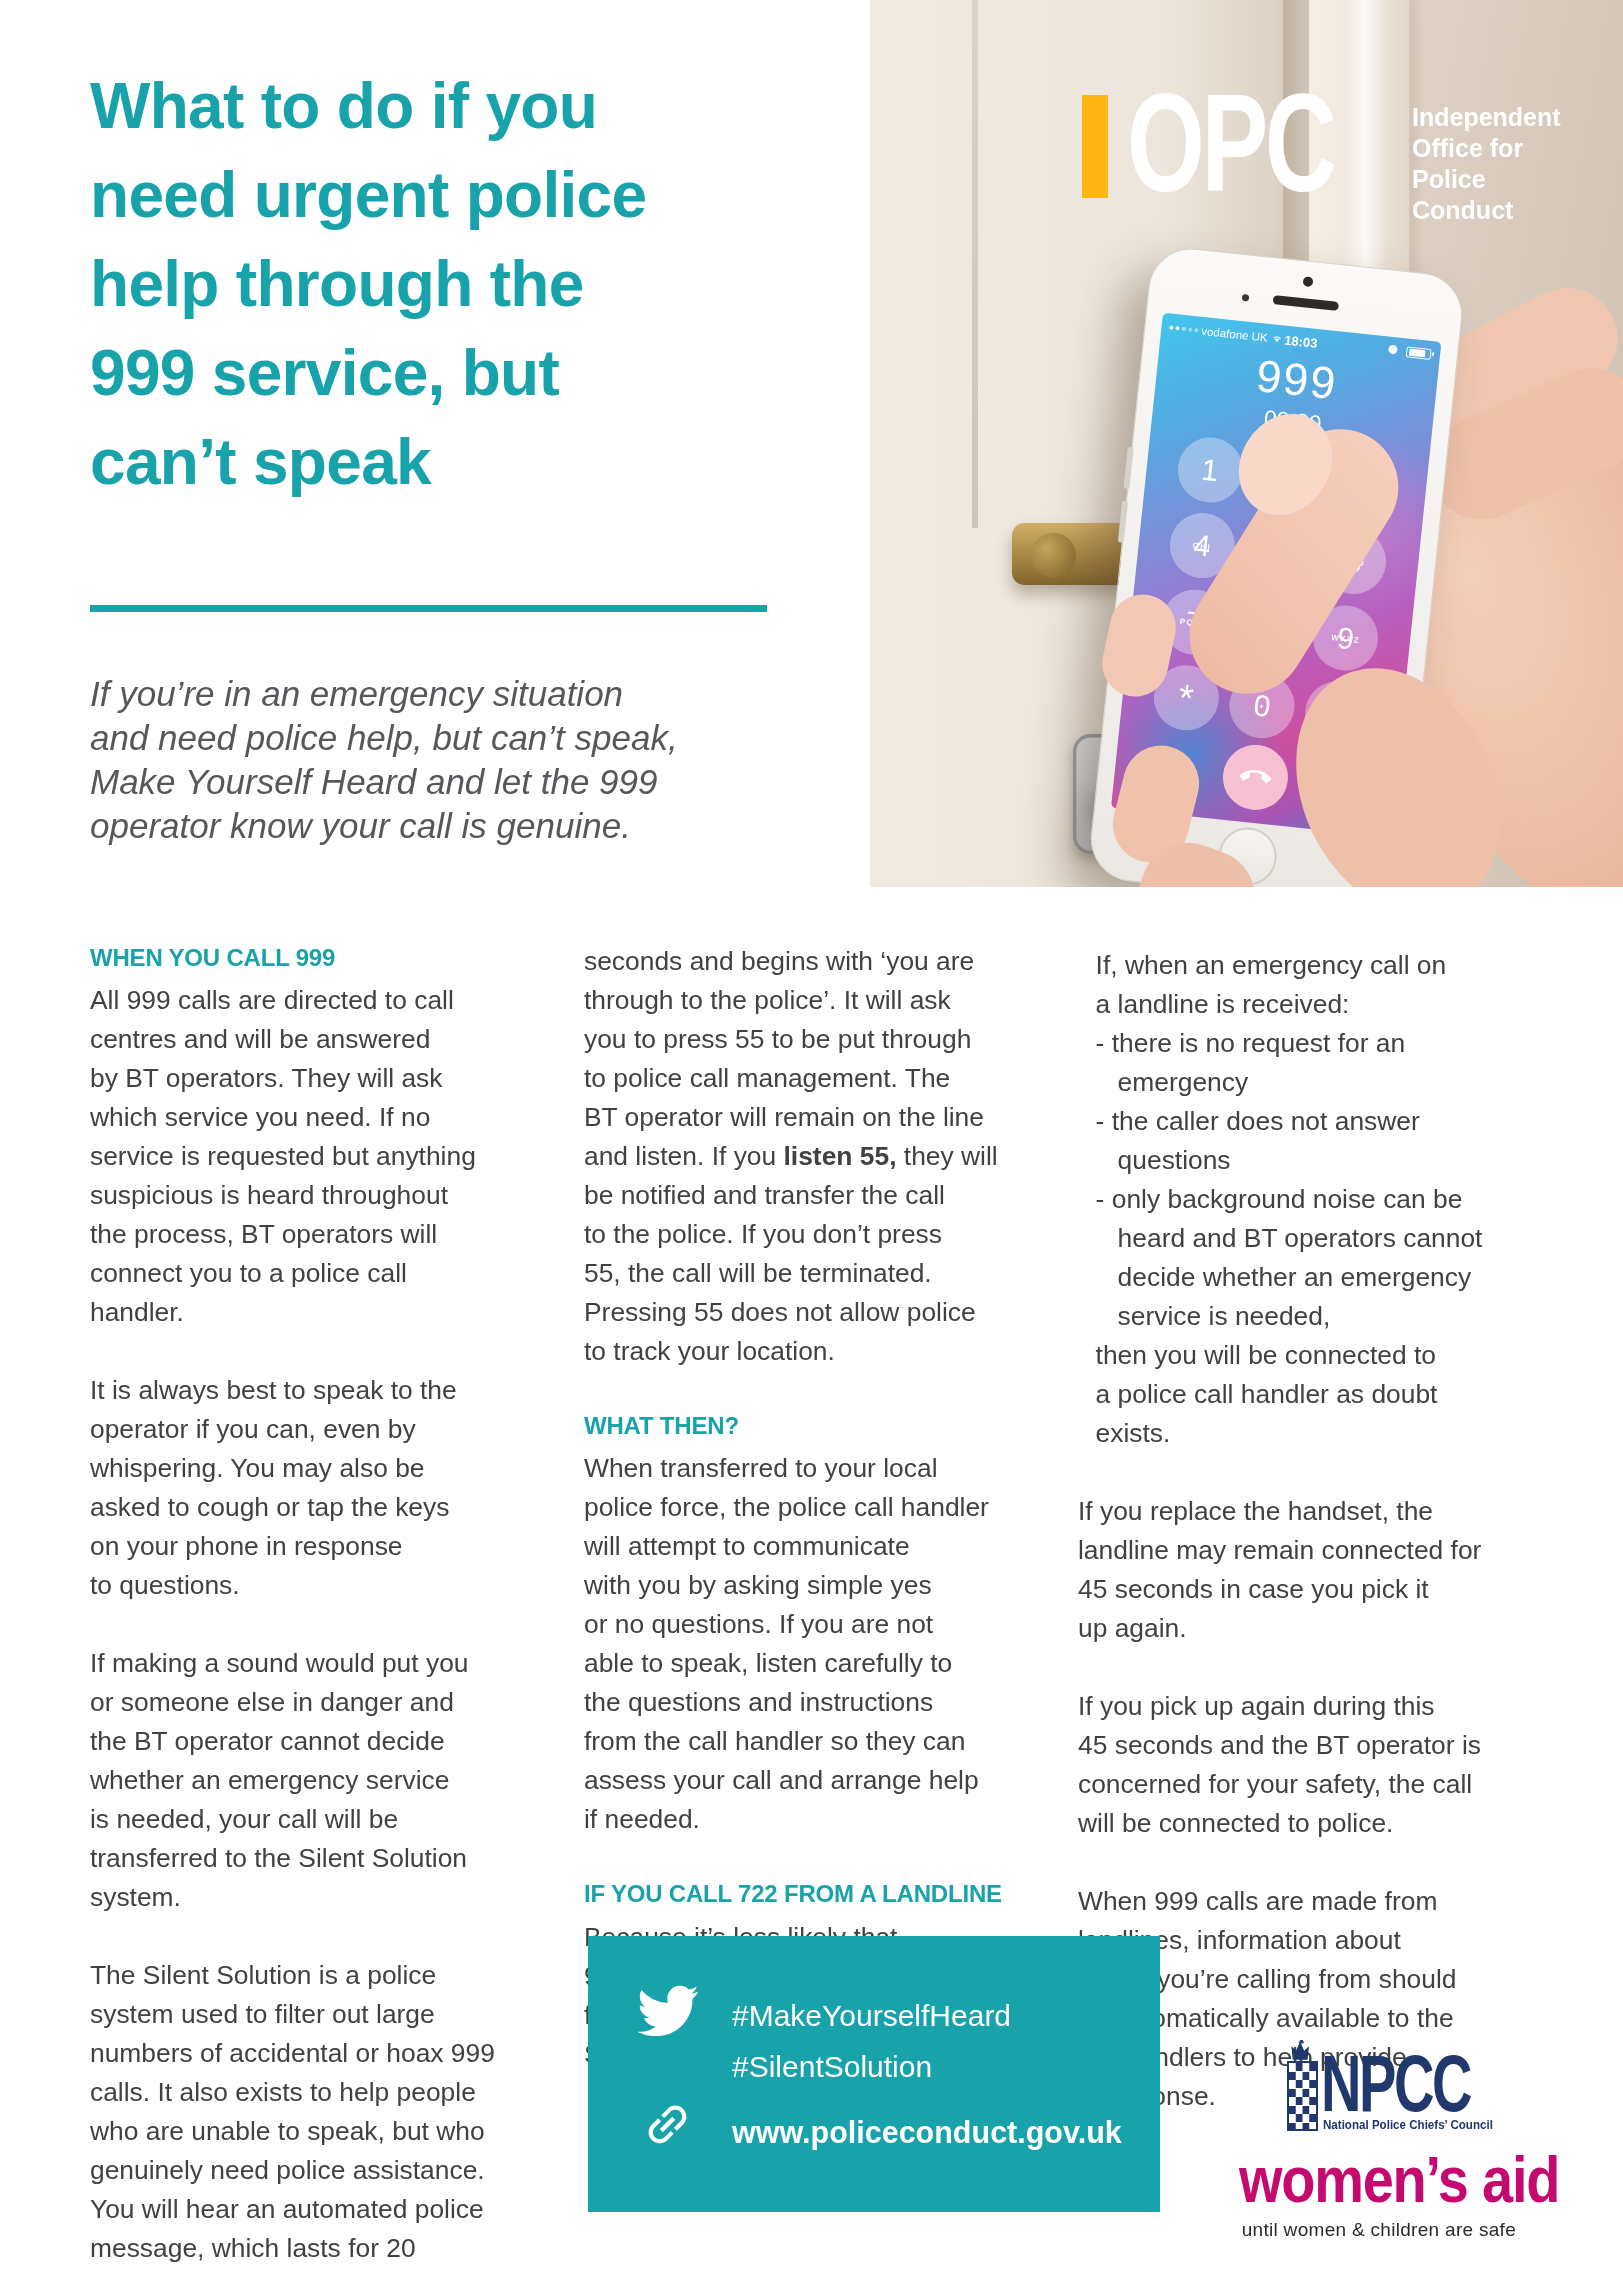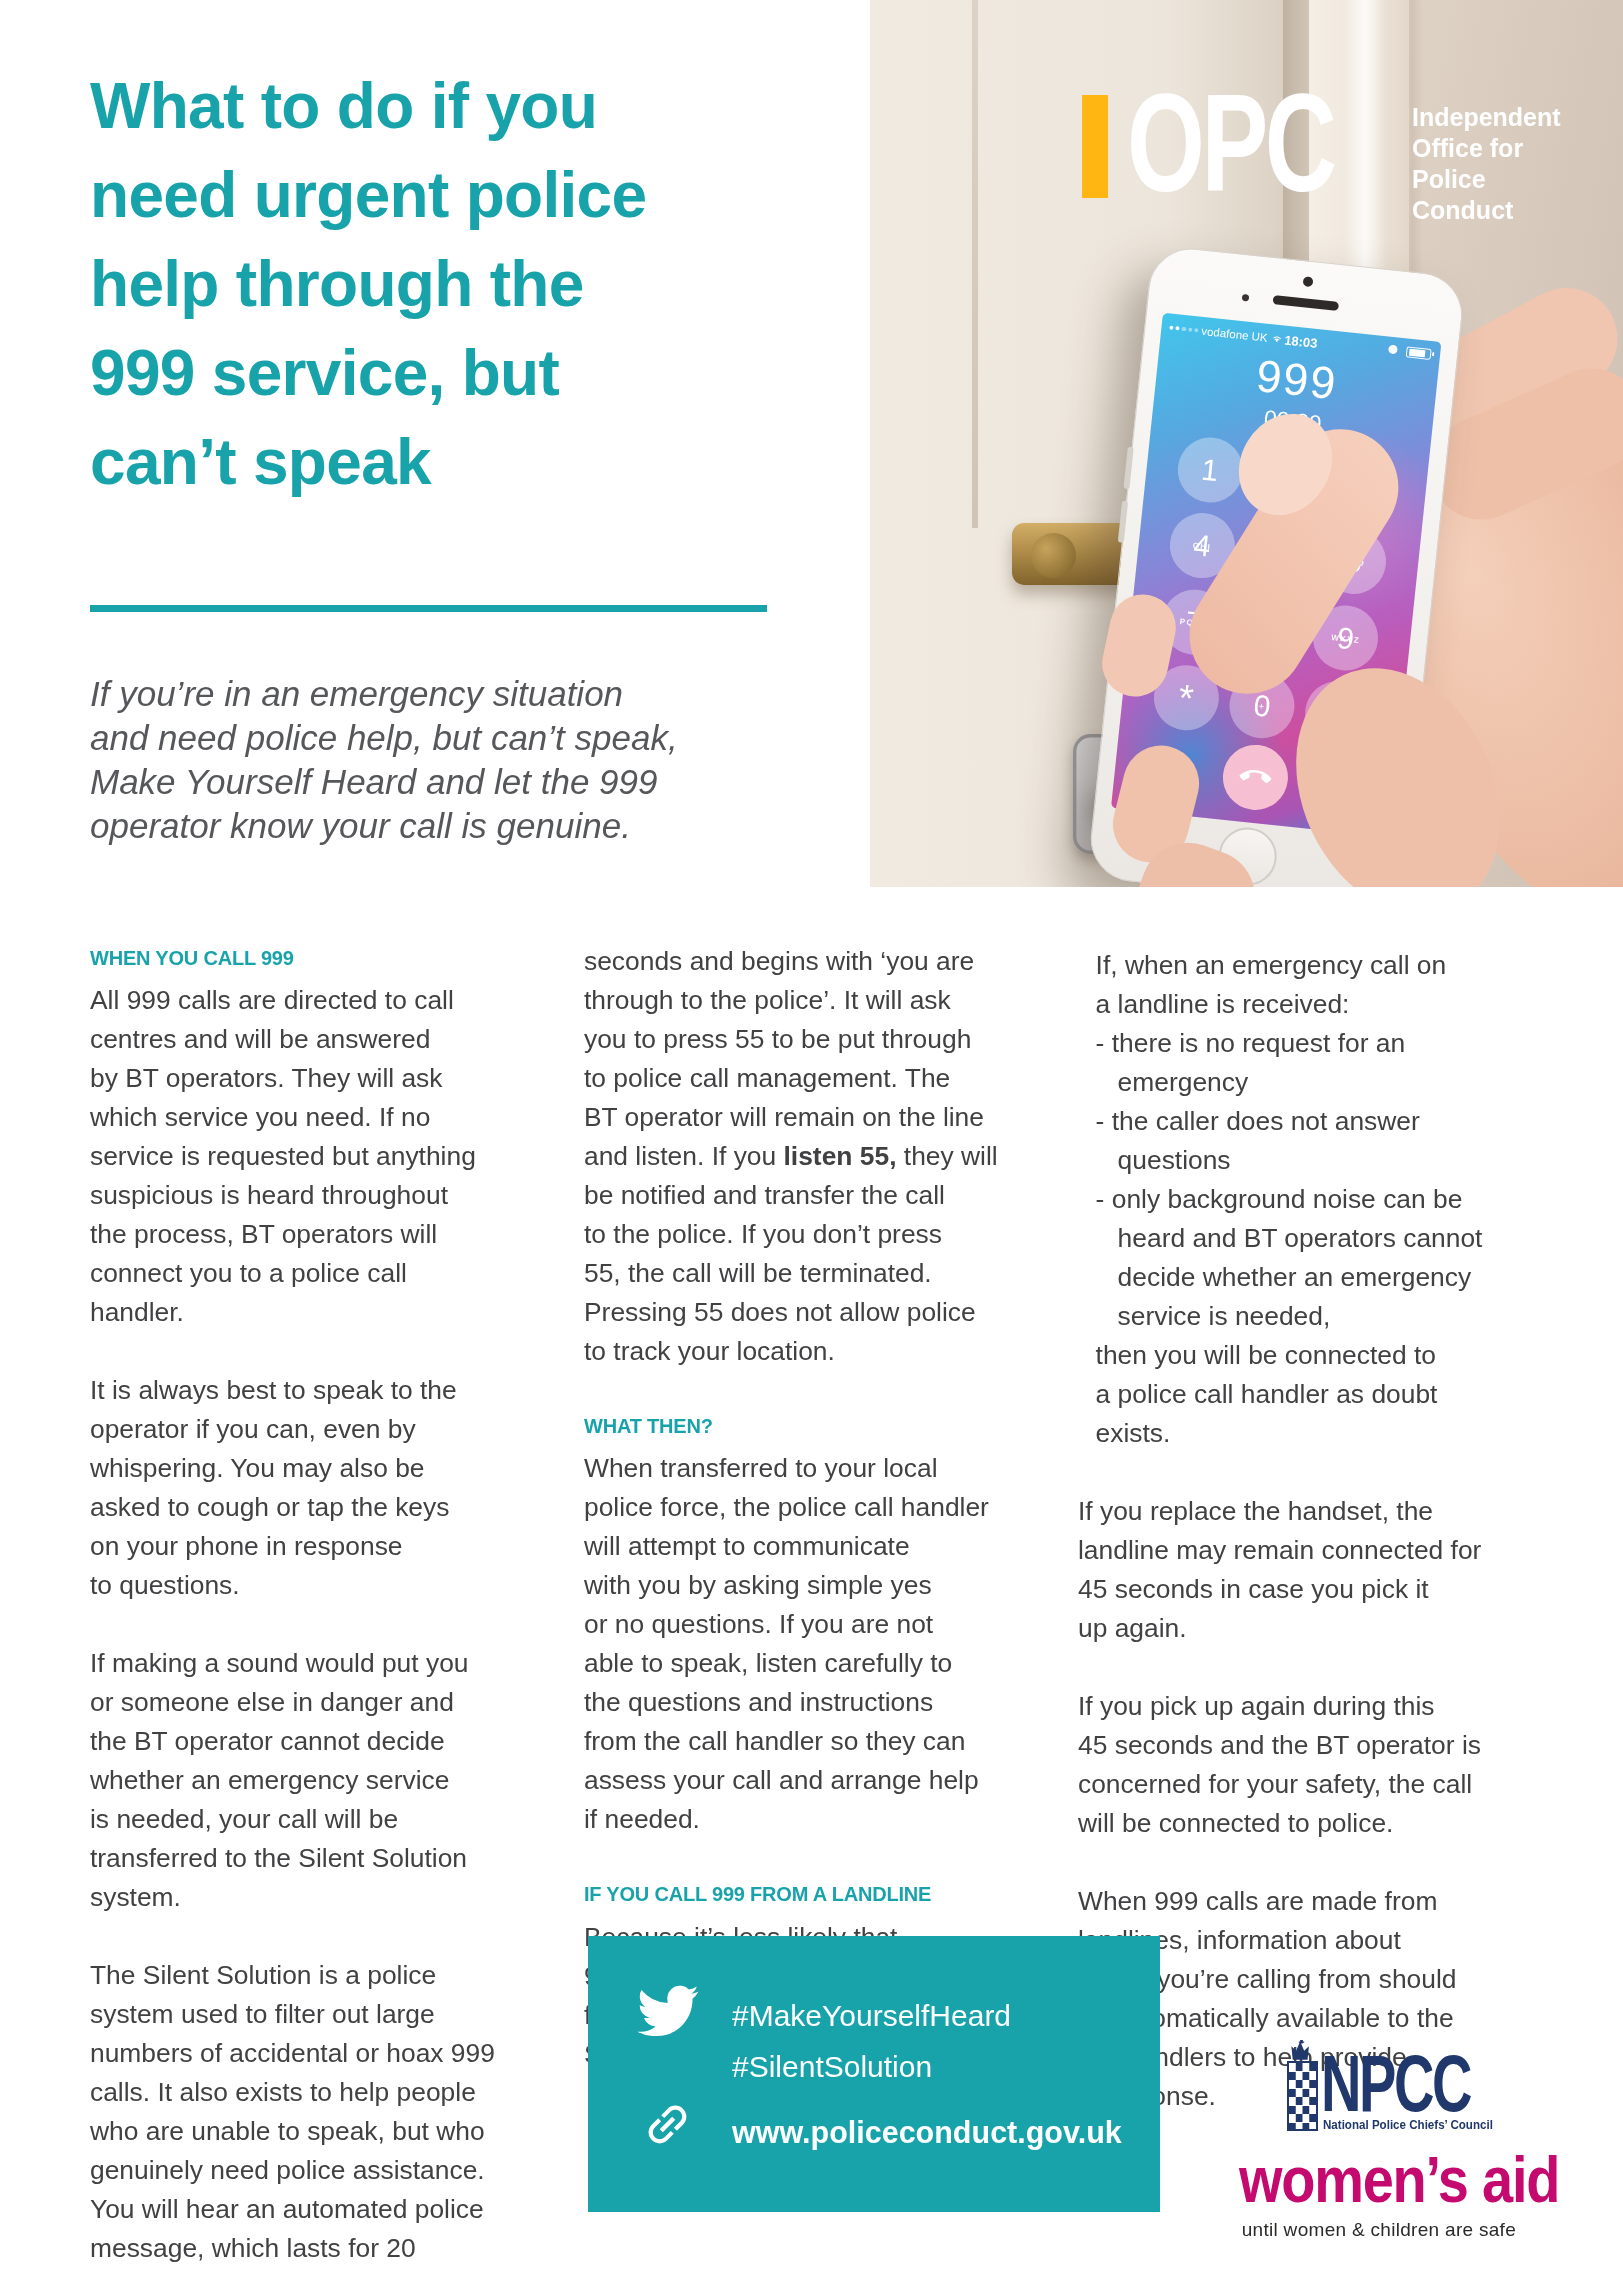--- a/index.html
+++ b/index.html
@@ -17,21 +17,21 @@
   
   .title{position:absolute;left:90px;top:62px;font-size:64px;line-height:89px;
          font-weight:bold;color:var(--teal);letter-spacing:-0.7px;white-space:pre-line;}
   .rule{position:absolute;left:90px;top:605px;width:677px;height:6.8px;background:var(--teal);}
   .intro{position:absolute;left:90px;top:672px;width:745px;font-size:35px;line-height:44px;
          font-style:italic;color:var(--muted);white-space:pre-line;}
 
   
   .col{position:absolute;top:942px;width:481px;font-size:26.4px;line-height:39px;color:var(--ink);}
   .col1{left:90px;}  .col2{left:584px;}  .col3{left:1078px;top:946px;}
-  .col .h{color:var(--teal);font-weight:bold;font-size:20px;line-height:32.5px;
+  .col .h{color:var(--teal);font-weight:bold;font-size:24px;line-height:32.5px;
           letter-spacing:-0.2px;margin:27px 0 6.8px;}
   .col .h.first{margin-top:0;}
   .col p{margin:0 0 39px;white-space:pre-wrap;}
   .col p.indent{padding-left:17.6px;}
 
   
   .photo{position:absolute;left:870px;top:0;width:753px;height:887px;overflow:hidden;
          background:linear-gradient(100deg,#e9e0d5 0%,#e6dcd0 40%,#d9ccbf 72%,#cdbfb1 100%);}
   .photo div{position:absolute;}
   .door{left:0;top:0;width:439px;height:887px;
@@ -209,21 +209,21 @@
     <p>When transferred to your local
 police force, the police call handler
 will attempt to communicate
 with you by asking simple yes
 or no questions. If you are not
 able to speak, listen carefully to
 the questions and instructions
 from the call handler so they can
 assess your call and arrange help
 if needed.</p>
-    <h2 class="h">IF YOU CALL 999 FROM A LANDLINE</h2>
+    <h2 class="h">IF YOU CALL 722 FROM A LANDLINE</h2>
     <p>Because it’s less likely that
 999 calls are made by accident
 from landlines, the Silent
 Solution system is not used.</p>
   </section>
 
   <section class="col col3">
     <p class="indent">If, when an emergency call on
 a landline is received:
 - there is no request for an

